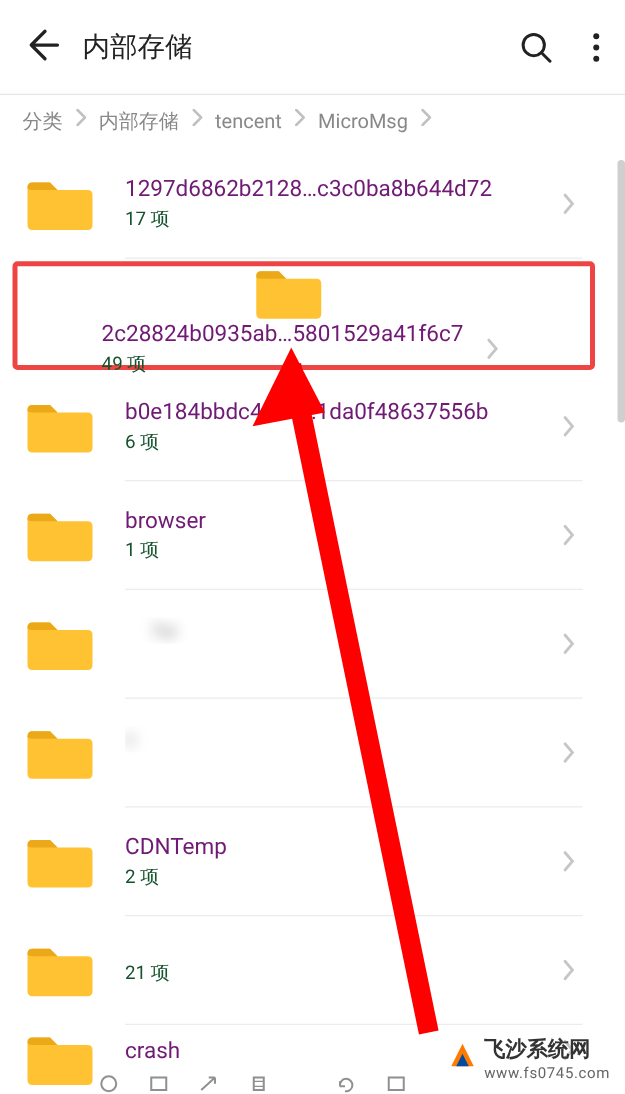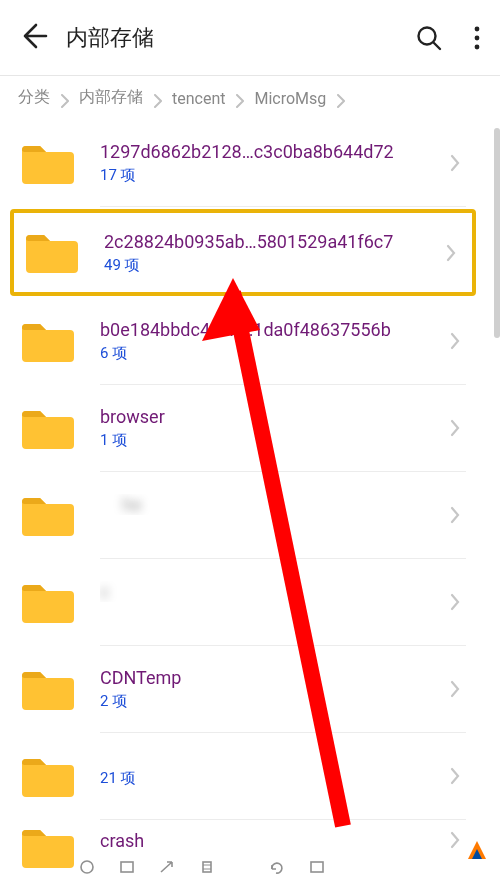--- a/index.html
+++ b/index.html
@@ -33,21 +33,21 @@
 }
 .header-spacer { flex:1; }
 .search-icn { margin-right:28px; display:flex; align-items:center; }
 .search-icn svg { width:26px; height:26px; }
 .more-icn { display:flex; align-items:center; padding:4px; }
 .more-icn svg { width:6px; height:26px; }
 .breadcrumb {
   border-top:1px solid #e6e6e6;
   padding:11px 18px;
   display:flex;
-  align-items:flex-end;
+  align-items:flex-start;
   gap:10px;
   font-size:16px;
   color:#888;
 }
 .bc-seg { color:#888; white-space:nowrap; }
 .bc-chevron { color:#c0c0c0; display:flex; align-items:center; }
 .bc-chevron svg { width:9px; height:14px; }
 .list {
   position:absolute;
   top:120px;
@@ -57,25 +57,26 @@
   overflow:hidden;
 }
 .row {
   display:flex;
   align-items:center;
   height:87px;
   padding:0 20px;
   position:relative;
 }
 .row.highlighted {
-  border:4px solid #eab308;
+  border:4px solid #ef4444;
   border-radius:4px;
   margin:2px 10px 2px 10px;
   padding:0 10px;
   height:87px;
+  flex-direction:column;
 }
 .folder-icon {
   width:56px;
   height:44px;
   flex-shrink:0;
   margin-right:24px;
 }
 .folder-icon svg { width:56px; height:44px; }
 .row-texts {
   flex:1;
@@ -90,21 +91,21 @@
 }
 .row.highlighted .row-texts { border-bottom:none; }
 .fname {
   font-size:18px;
   color:#701a75;
   white-space:nowrap;
   overflow:hidden;
 }
 .fcount {
   font-size:15px;
-  color:#1d4ed8;
+  color:#14532d;
   margin-top:4px;
 }
 .row-chevron {
   position:absolute;
   right:6px;
   top:50%;
   transform:translateY(-50%);
   color:#c6c6c6;
   display:flex;
 }
@@ -372,20 +373,24 @@
     </svg>
   </div>
 
   <div class="watermark">
     <span class="wm-logo">
       <svg viewBox="0 0 22 22">
           <polygon points="2,20 11,2 20,20" fill="#ff7a00"></polygon>
           <polygon points="6,20 11,10 16,20" fill="#004a9f"></polygon>
         </svg>
     </span>
+    <span>
+      <span>飞沙系统网</span>
+      <small>www.fs0745.com</small>
+    </span>
   </div>
 
   <div class="toolbar">
     <span>
         <svg viewBox="0 0 18 16">
           <circle cx="9" cy="8" r="6" stroke="#6b6b6b" stroke-width="1.6" fill="none"></circle>
         </svg>
       </span>
     <span>
         <svg viewBox="0 0 18 16">

